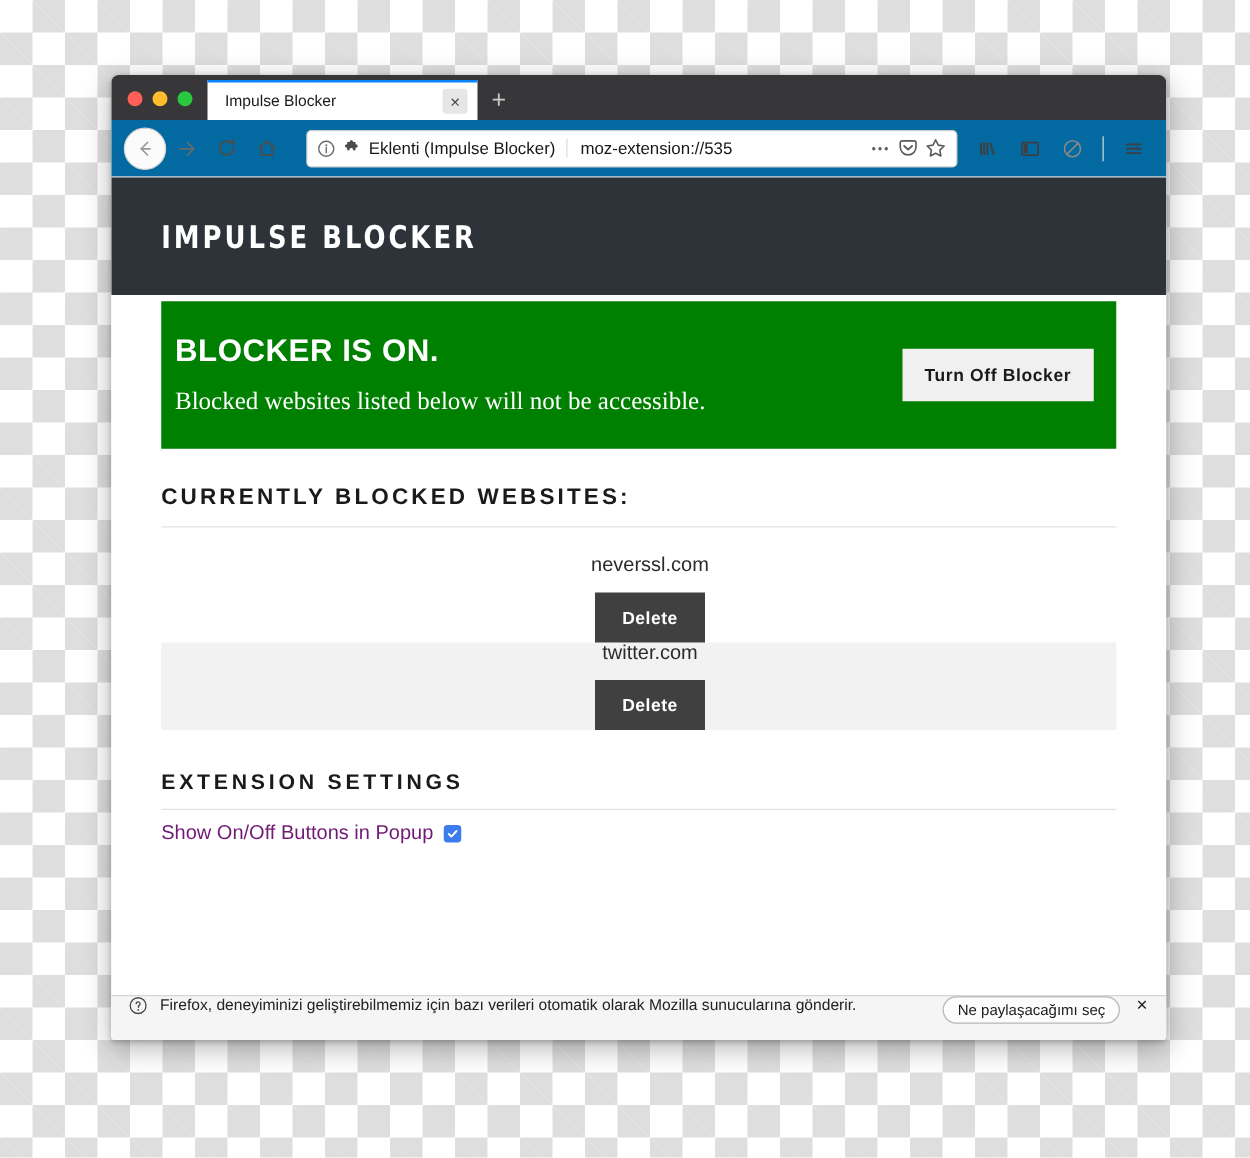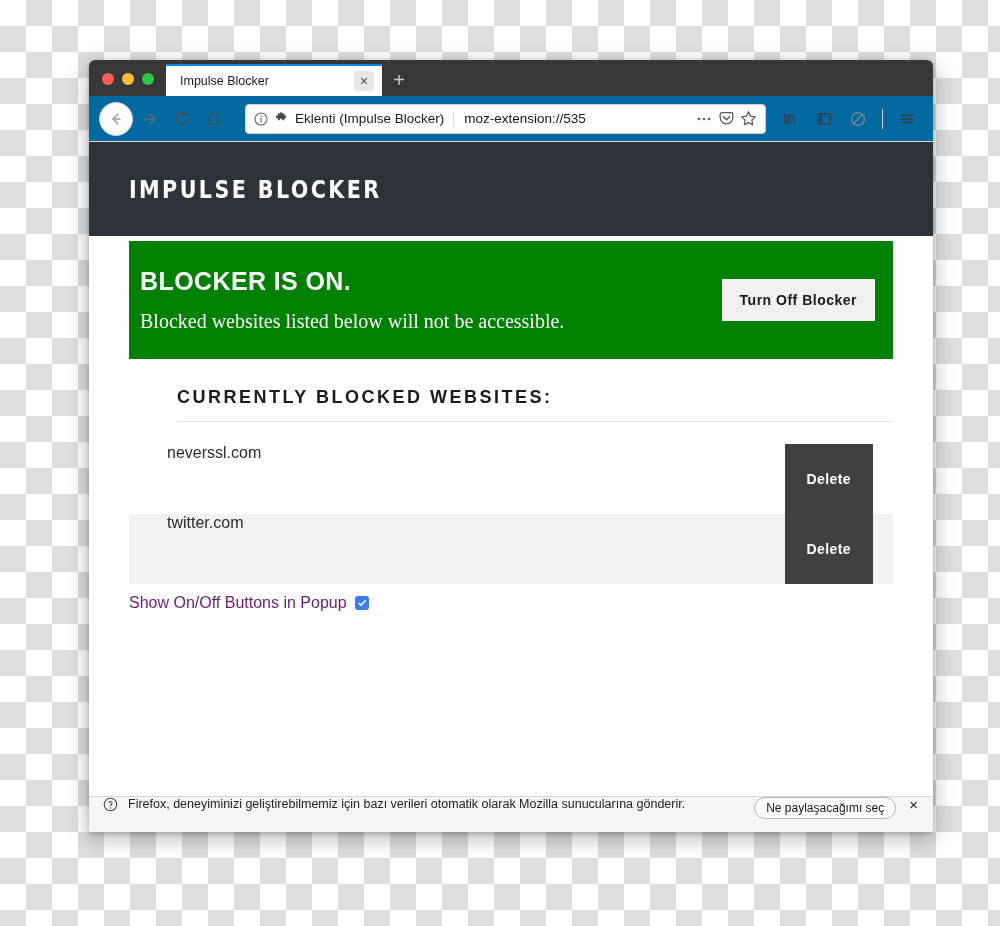--- a/index.html
+++ b/index.html
@@ -274,36 +274,37 @@
   }
 
   .section-title {
     font-size: 18px;
     font-weight: 700;
     color: #1a1a1a;
     letter-spacing: 2.5px;
     padding: 28px 0 13px 0;
     border-bottom: 1px solid #e2e2e2;
     font-family: "Liberation Sans Narrow", "Liberation Sans", sans-serif;
-    margin-left: 48px;
   }
   .section-title.plain {
     font-family: "Liberation Sans", sans-serif;
     letter-spacing: 3px;
     font-size: 17px;
     padding-top: 32px;
     padding-bottom: 11px;
   }
 
   .blocklist { margin-top: 22px; }
   .blockrow {
     height: 70px;
     display: flex;
+    align-items: center;
     padding: 0 20px 0 38px;
     box-sizing: border-box;
+    flex-direction: column;
   }
   .blockrow.alt { background: #f2f2f2; }
   .site-name {
     flex: 1;
     font-size: 16px;
     color: #2b2b2b;
   }
   .delete-btn {
     background: #404040;
     border: none;
@@ -511,20 +512,21 @@
         <div class="blockrow">
           <div class="site-name">neverssl.com</div>
           <button class="delete-btn">Delete</button>
         </div>
         <div class="blockrow alt">
           <div class="site-name">twitter.com</div>
           <button class="delete-btn">Delete</button>
         </div>
       </div>
 
+      <div class="section-title plain">EXTENSION SETTINGS</div>
 
       <div class="setting-row">
         <span class="setting-label">Show On/Off Buttons in Popup</span>
         <span class="checkbox">
           <svg width="10" height="10" viewBox="0 0 10 10">
               <path d="M2 5.2 L4.1 7.3 L8.2 2.8" fill="none" stroke="#ffffff" stroke-width="1.5" stroke-linecap="round" stroke-linejoin="round"></path>
             </svg>
         </span>
       </div>
 

